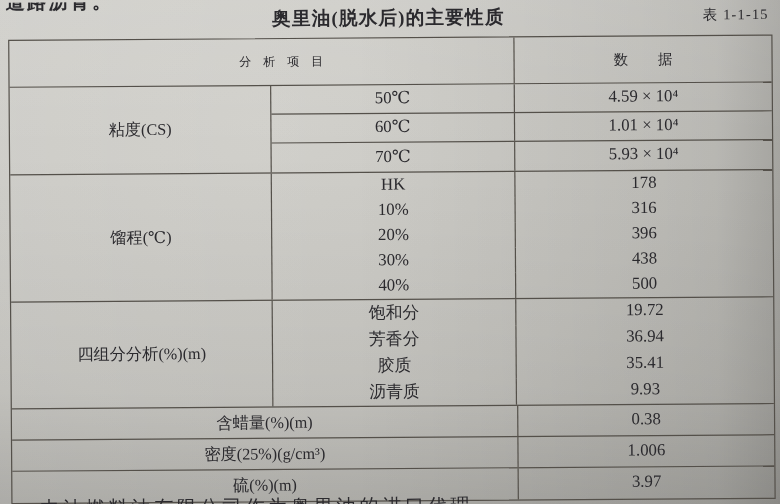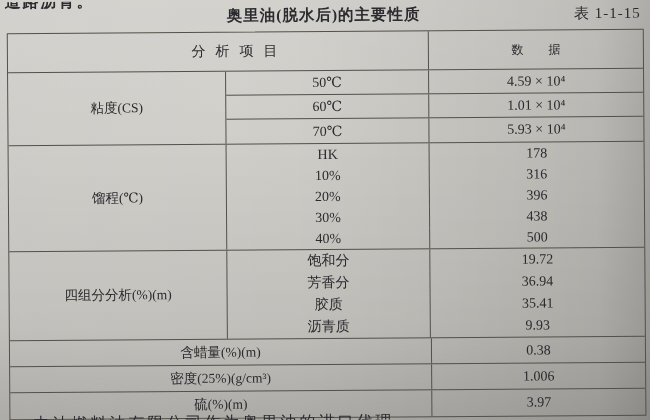--- a/index.html
+++ b/index.html
@@ -20,31 +20,31 @@
   .sheet{position:absolute;inset:0;transform:rotate(-0.4deg);}
   
   .clip{position:absolute;overflow:hidden;white-space:nowrap;}
   .top-clip{top:0;left:6px;height:9px;width:300px;}
   .top-clip span{display:block;margin-top:-10px;font-size:16px;font-weight:bold;letter-spacing:2px;}
   .bottom-clip{top:411px;left:0;height:9px;width:650px;}
   .bottom-clip span{display:block;margin-top:1px;margin-left:32px;font-size:16px;letter-spacing:3px;}
   
   .titlebar{position:absolute;top:5px;left:0;width:650px;height:22px;}
   .title{position:absolute;left:0;width:100%;text-align:center;font-weight:bold;font-size:15.5px;letter-spacing:1px;}
-  .table-no{position:absolute;right:8px;top:1px;font-size:15px;letter-spacing:1px;}
+  .table-no{position:absolute;right:8px;top:1px;font-size:12px;letter-spacing:1px;}
   
   .tbl{
     position:absolute;left:8px;top:31px;width:635px;
     border:1.5px solid #54504a;
     font-size:14px;
   }
   .tbl *{box-sizing:border-box;}
   .hrow{display:flex;height:39px;border-bottom:1px solid #54504a;}
   .hcell-left{width:421px;display:flex;align-items:center;justify-content:center;border-right:1px solid #54504a;}
-  .hcell-left span{letter-spacing:10px;margin-right:-10px;font-size:14px;margin-left:33px;}
+  .hcell-left span{letter-spacing:10px;margin-right:-10px;font-size:10px;margin-left:33px;}
   .hcell-right{flex:1;display:flex;align-items:center;justify-content:center;}
   .hcell-right span{word-spacing:22px;font-size:12px;}
   .section{display:flex;border-bottom:1px solid #54504a;}
   .grp{width:218px;border-right:1px solid #54504a;display:flex;align-items:center;justify-content:center;font-size:13.5px;}
   .rest{flex:1;display:flex;flex-direction:column;}
   .r{display:flex;align-items:stretch;}
   .r .sub{width:203px;border-right:1px solid #54504a;display:flex;align-items:center;justify-content:center;}
   .r .val{flex:1;display:flex;align-items:center;justify-content:center;}
   .sect-visc .r{height:24px;}
   .sect-visc .r.sep{border-bottom:1px solid #54504a;}

